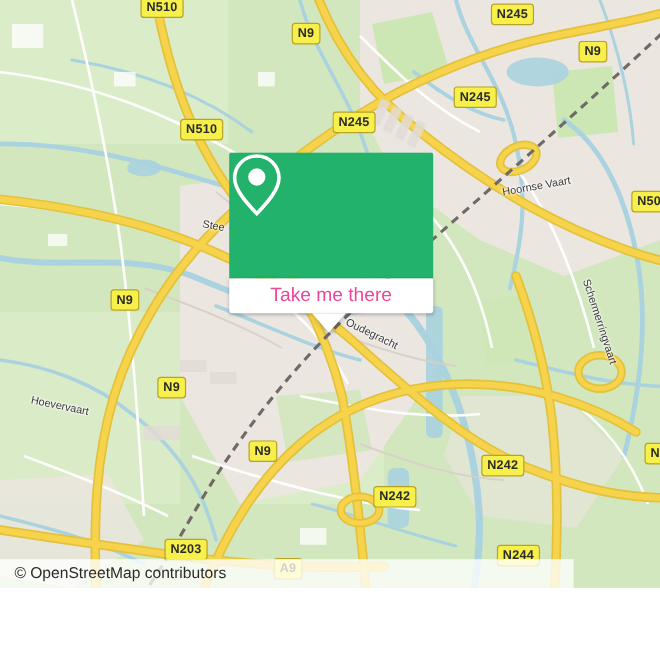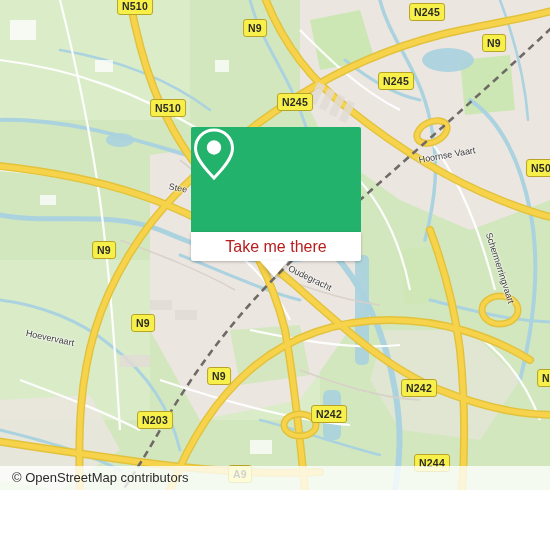--- a/index.html
+++ b/index.html
@@ -17,33 +17,33 @@
     padding:2.5px 4px 3px 4px;white-space:nowrap;
     font-family:"Liberation Sans",sans-serif;letter-spacing:0.2px;}
 
   
   .maplabel{position:absolute;transform-origin:center center;
     color:#3a3a3a;font-size:9px;white-space:nowrap;
     font-family:"Liberation Sans",sans-serif;
     text-shadow:0 0 2px #fff,0 0 2px #fff,0 0 3px #fff;}
 
   
-  #attrib{position:absolute;left:0;top:466px;width:550px;height:24px;
+  #attrib{position:absolute;left:0;top:466px;width:478px;height:24px;
     background:rgba(255,255,255,0.78);}
   #attrib span{position:absolute;left:12px;top:4px;font-size:13px;color:#2b2b2b;
     font-family:"Liberation Sans",sans-serif;}
 
   
   #popup{position:absolute;left:191px;top:127px;width:170px;}
   #popup-head{height:105px;background:#23b26b;border-radius:2px 2px 0 0;
     display:flex;align-items:center;justify-content:center;}
   #popup-body{height:29px;background:#fff;border-radius:0 0 2px 2px;
     display:flex;align-items:center;justify-content:center;
     box-shadow:0 1px 3px rgba(0,0,0,0.25);}
-  #popup-label{font-size:16px;color:#b91c1c;font-family:"Liberation Sans",sans-serif;}
+  #popup-label{font-size:16px;color:#ec4899;font-family:"Liberation Sans",sans-serif;}
   #popup-tail{position:absolute;left:69px;top:134px;width:0;height:0;
     border-left:14px solid transparent;border-right:14px solid transparent;
     border-top:16px solid #fff;filter:drop-shadow(0 2px 2px rgba(0,0,0,0.2));}
 
   
   #footer{position:absolute;left:0;top:490px;width:550px;height:60px;background:#fff;}
 </style>
 </head>
 <body>
 
@@ -185,21 +185,21 @@
       <div class="shield" style="left:427px;top:12px">N245</div>
       <div class="shield" style="left:168px;top:108px">N510</div>
       <div class="shield" style="left:295px;top:102px">N245</div>
       <div class="shield" style="left:396px;top:81px">N245</div>
       <div class="shield" style="left:104px;top:250px">N9</div>
       <div class="shield" style="left:143px;top:323px">N9</div>
       <div class="shield" style="left:494px;top:43px">N9</div>
       <div class="shield" style="left:219px;top:376px">N9</div>
       <div class="shield" style="left:419px;top:388px">N242</div>
       <div class="shield" style="left:329px;top:414px">N242</div>
-      <div class="shield" style="left:155px;top:420px">N203</div>
+      <div class="shield" style="left:155px;top:458px">N203</div>
       <div class="shield" style="left:240px;top:474px">A9</div>
       <div class="shield" style="left:432px;top:463px">N244</div>
       <div class="shield" style="left:541px;top:168px">N50</div>
       <div class="shield" style="left:546px;top:378px">N</div>
     </div>
 
     <div>
       <div class="maplabel" style="left:447px;top:155px;transform:translate(-50%,-50%) rotate(-10deg)">Hoornse Vaart</div>
       <div class="maplabel" style="left:50px;top:338px;transform:translate(-50%,-50%) rotate(12deg)">Hoevervaart</div>
       <div class="maplabel" style="left:310px;top:278px;transform:translate(-50%,-50%) rotate(26deg)">Oudegracht</div>

